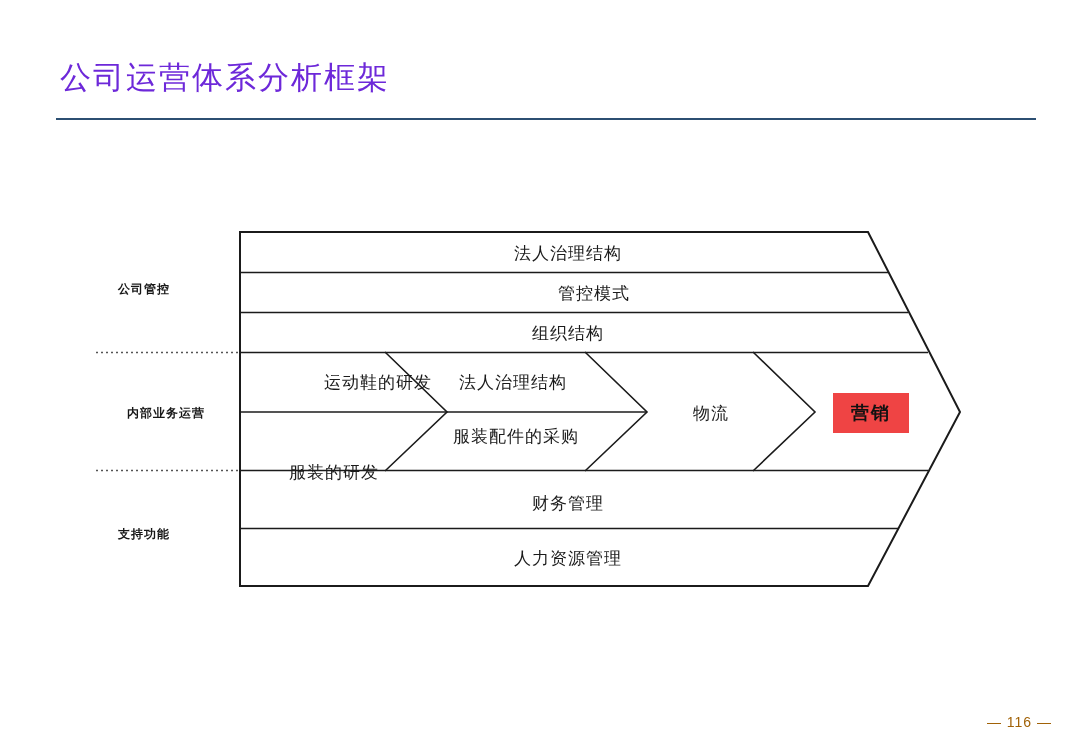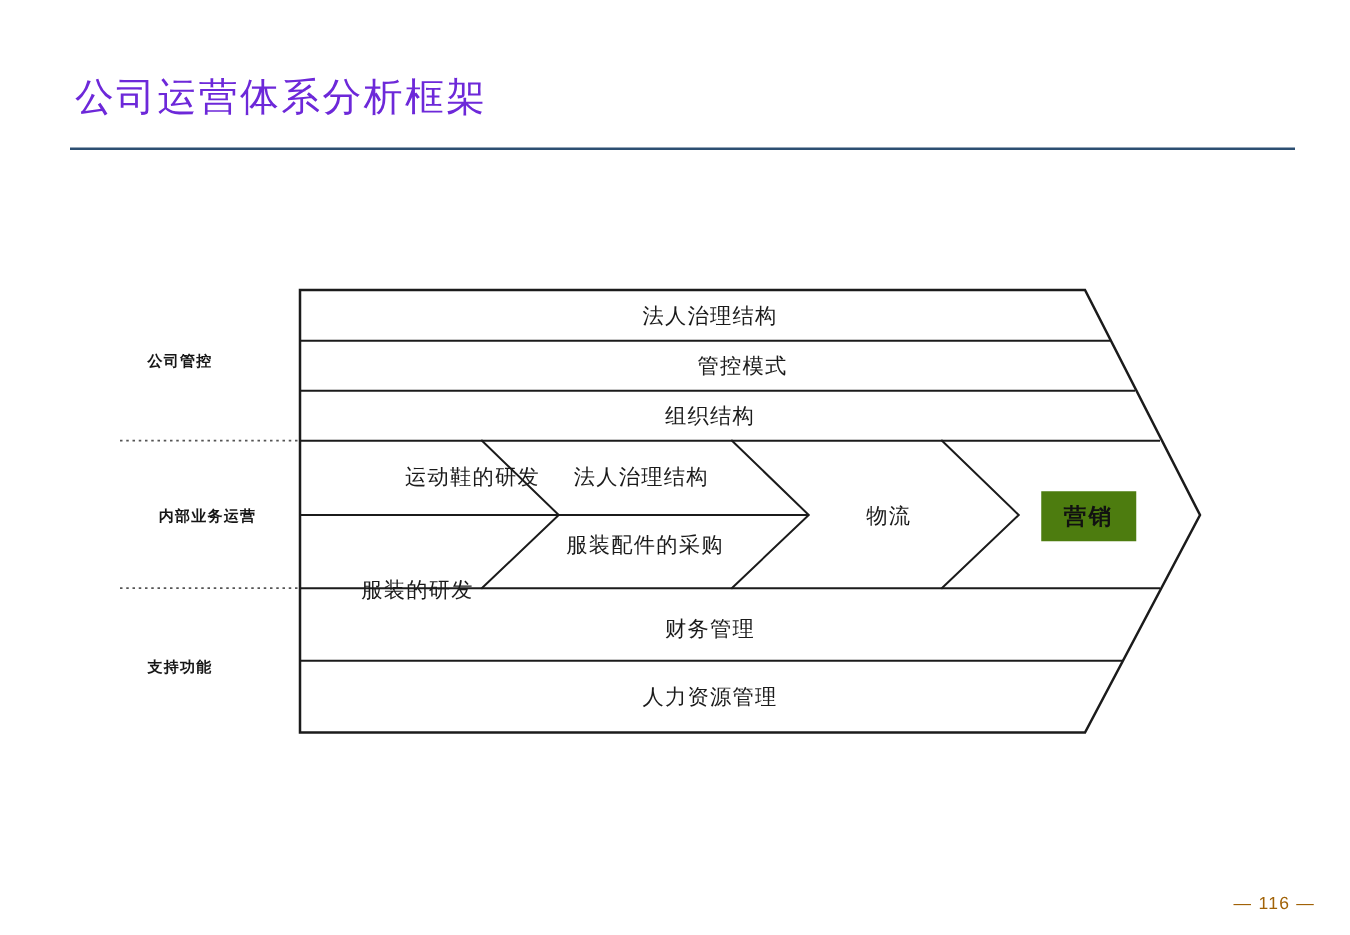--- a/index.html
+++ b/index.html
@@ -95,21 +95,21 @@
   #stage-rd-apparel   { left: 334px; top: 436px; margin-top: 36px; }
   #stage-mfg-shoes    { left: 513px; top: 382px; }
   #stage-proc-apparel { left: 516px; top: 436px; }
   #stage-logistics    { left: 711px; top: 413px; }
 
   #stage-marketing {
     position: absolute;
     left: 871px;
     top: 413px;
     transform: translate(-50%, -50%);
-    background: #4d7c0f;
+    background: #ef4444;
     padding: 8px 18px;
     font-family: "Liberation Serif", "DejaVu Serif", serif;
     font-size: 18px;
     font-weight: 700;
     letter-spacing: 2px;
     color: #111111;
     white-space: nowrap;
   }
 
   

